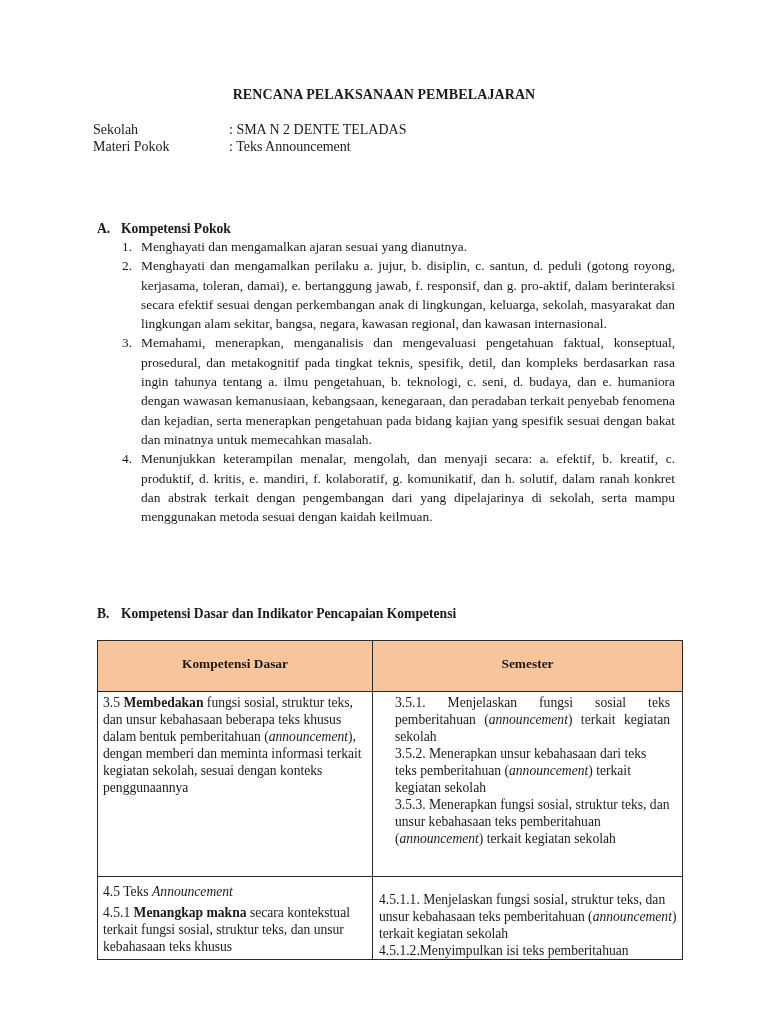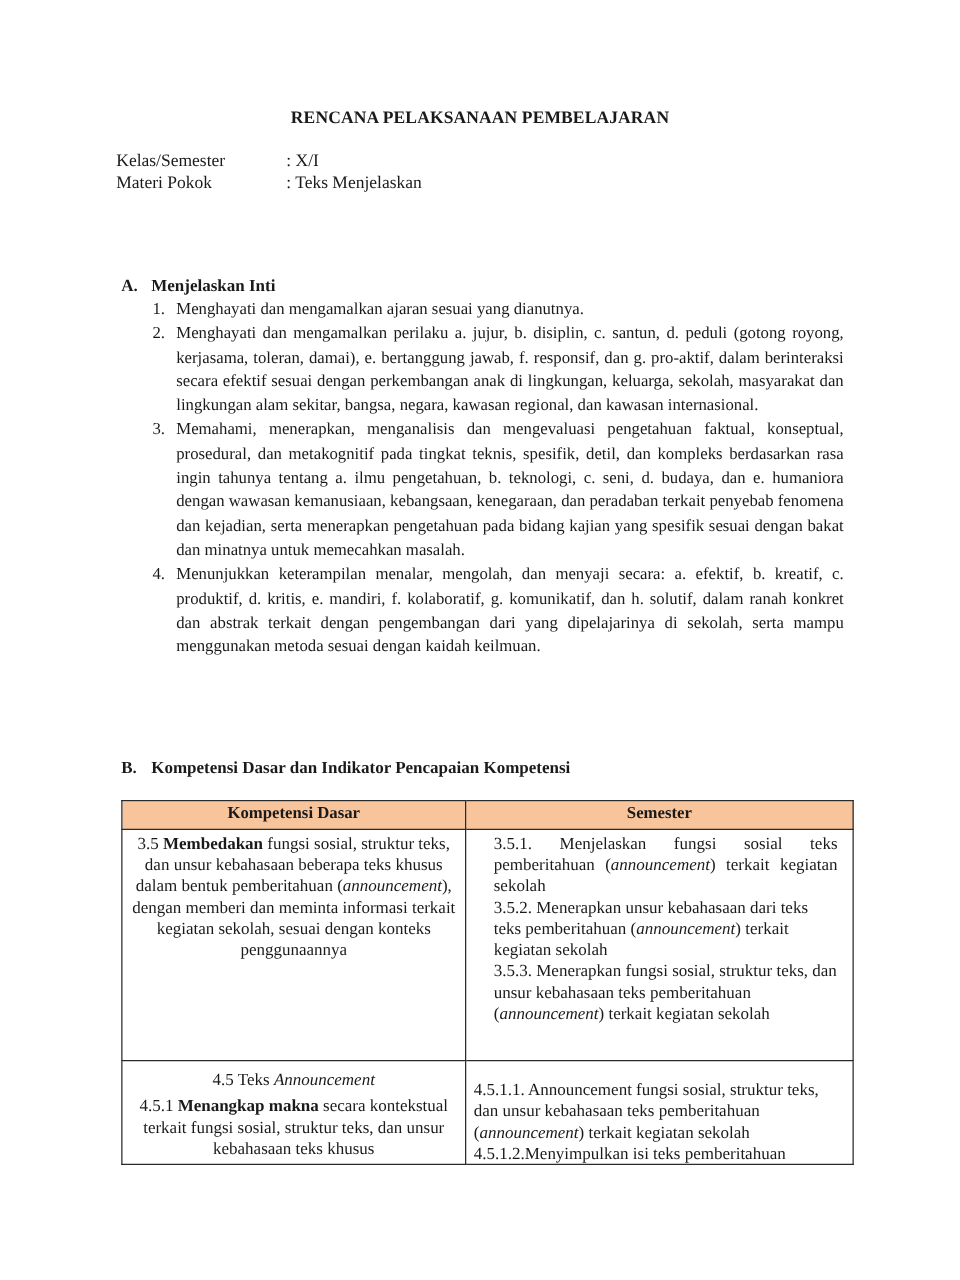--- a/index.html
+++ b/index.html
@@ -24,51 +24,51 @@
   ol.ki li .num { width: 44px; text-align: right; padding-right: 9px; box-sizing: border-box; flex: none; }
   ol.ki li .txt { text-align: justify; flex: 1; }
   .section-b { position: absolute; left: 97px; top: 606px; }
   table.kd {
     position: absolute; left: 97px; top: 640px; width: 586px;
     border-collapse: collapse; font-size: 13.6px; line-height: 17px;
   }
   table.kd th, table.kd td { border: 1.3px solid #2a2a2a; vertical-align: top; }
   table.kd th {
     background: #f8c49c; font-weight: bold; text-align: center;
-    height: 22px; padding: 0 4px; font-size: 13.4px;
+    height: 22px; padding: 14px 4px; font-size: 13.4px;
   }
   table.kd td { padding: 2px 5px 4px 5px; }
-  .c1 { width: 264px; text-align: center; }
+  .c1 { width: 264px; }
   .ind-block { text-align: justify; }
   .row1 td { height: 178px; }
   .row2 td.right { padding-top: 14px; }
   .p-small { margin-top: 4px; }
 </style>
 </head>
 <body>
 
 <div class="page">
 
   <div class="title">RENCANA PELAKSANAAN PEMBELAJARAN</div>
 
   <div class="meta">
     <div class="meta-row">
-      <span class="meta-label">Kelas/Semester</span>
-      <span>: X/I</span>
+      <span class="meta-label">Sekolah</span>
+      <span>: SMA N 2 DENTE TELADAS</span>
     </div>
     <div class="meta-row">
       <span class="meta-label">Materi Pokok</span>
-      <span>: Teks Menjelaskan</span>
+      <span>: Teks Announcement</span>
     </div>
   </div>
 
   <div class="section-a">
     <div class="sec-head">
       <span class="sec-letter">A.</span>
-      <span>Menjelaskan Inti</span>
+      <span>Kompetensi Pokok</span>
     </div>
     <ol class="ki">
       <li>
         <span class="num">1.</span>
         <span class="txt">Menghayati dan mengamalkan ajaran sesuai yang dianutnya.</span>
       </li>
       <li>
         <span class="num">2.</span>
         <span class="txt">Menghayati dan mengamalkan perilaku a. jujur, b. disiplin, c. santun, d. peduli (gotong royong, kerjasama, toleran, damai), e. bertanggung jawab, f. responsif, dan g. pro-aktif, dalam berinteraksi secara efektif sesuai dengan perkembangan anak di lingkungan, keluarga, sekolah, masyarakat dan lingkungan alam sekitar, bangsa, negara, kawasan regional, dan kawasan internasional.</span>
       </li>
@@ -105,20 +105,20 @@
           <div><span>3.5.2. Menerapkan unsur kebahasaan dari teks teks pemberitahuan (</span><i>announcement</i><span>) terkait kegiatan sekolah</span></div>
           <div><span> 3.5.3. Menerapkan fungsi sosial, struktur teks, dan unsur kebahasaan teks pemberitahuan (</span><i>announcement</i><span>) terkait kegiatan sekolah</span></div>
         </td>
       </tr>
       <tr class="row2">
         <td class="c1" style="padding-top:6px;">
           <div><span>4.5 Teks </span><i>Announcement</i></div>
           <div class="p-small"><span>4.5.1 </span><b>Menangkap makna</b><span> secara kontekstual terkait fungsi sosial, struktur teks, dan unsur kebahasaan teks khusus</span></div>
         </td>
         <td class="right" style="padding-left:6px; padding-bottom:0;">
-          <div><span>4.5.1.1. Announcement fungsi sosial, struktur teks, dan unsur kebahasaan teks pemberitahuan (</span><i>announcement</i><span>) terkait kegiatan sekolah</span></div>
+          <div><span>4.5.1.1. Menjelaskan fungsi sosial, struktur teks, dan unsur kebahasaan teks pemberitahuan (</span><i>announcement</i><span>) terkait kegiatan sekolah</span></div>
           <div>4.5.1.2.Menyimpulkan isi teks pemberitahuan</div>
         </td>
       </tr>
     </tbody>
   </table>
 
 </div>
 
 </body></html>

